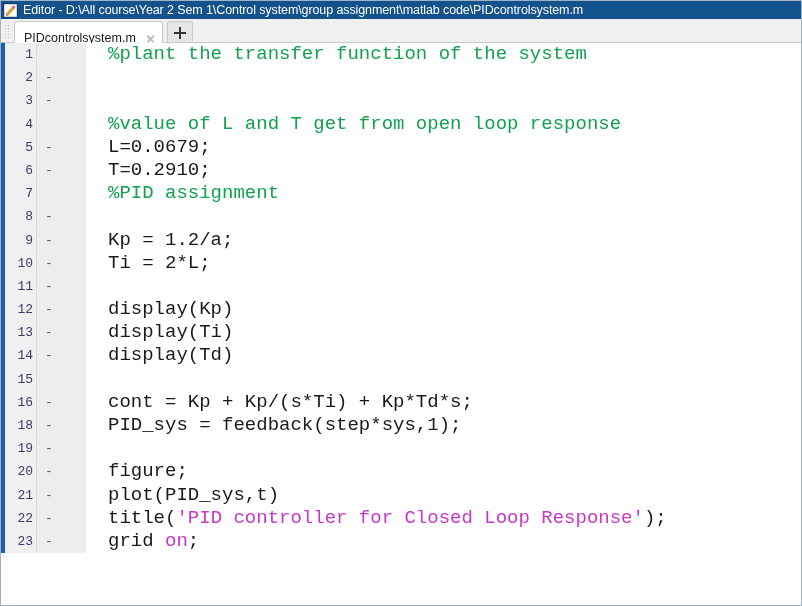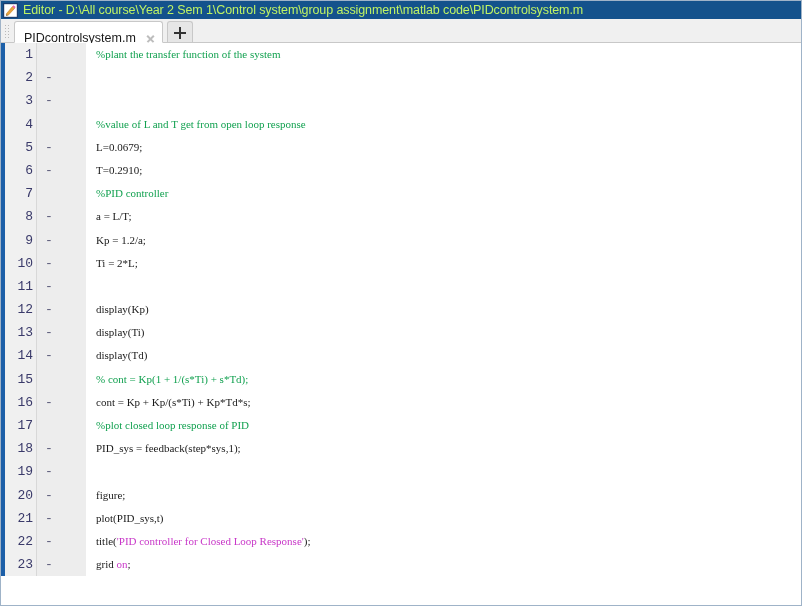--- a/index.html
+++ b/index.html
@@ -36,21 +36,21 @@
     overflow: hidden;
   }
   .title-icon {
     width: 15px;
     height: 15px;
     flex: 0 0 15px;
     margin-right: 5px;
     position: relative;
   }
   .title-text {
-    color: #bef264;
+    color: #ffffff;
     font-size: 12.5px;
     font-family: "Liberation Sans", sans-serif;
     white-space: nowrap;
     letter-spacing: -0.1px;
   }
 
   
   .tabbar {
     height: 24px;
     background: #f0f0f0;
@@ -177,23 +177,23 @@
     font-family: "Liberation Mono", monospace;
     font-size: 13px;
     line-height: 23.2px;
     padding-left: 8px;
     box-sizing: border-box;
   }
   .code-text {
     flex: 1 1 auto;
     height: 23.2px;
     line-height: 23.2px;
-    padding-left: 10px;
-    font-family: Liberation Serif, serif;
-    font-size: 11px;
+    padding-left: 22px;
+    font-family: Liberation Mono, monospace;
+    font-size: 19px;
     color: #1a1a1a;
     white-space: pre;
     box-sizing: border-box;
     overflow: hidden;
   }
   .tok-comment { color: #12a150; }
   .tok-string  { color: #c837c8; }
   .tok-plain   { color: #1a1a1a; }
   .tok-hl {
     background: #e4dcad;
@@ -260,27 +260,26 @@
         <div class="code-line">
           <div class="ln-bluebar"></div>
           <div class="ln-num">6</div>
           <div class="ln-mark">-</div>
           <div class="code-text"><span class="tok-plain">T=0.2910;</span></div>
         </div>
         <div class="code-line">
           <div class="ln-bluebar"></div>
           <div class="ln-num">7</div>
           <div class="ln-mark"></div>
-          <div class="code-text"><span class="tok-comment">%PID controller</span></div>
+          <div class="code-text"><span class="tok-comment">%PID assignment</span></div>
         </div>
         <div class="code-line">
           <div class="ln-bluebar"></div>
           <div class="ln-num">8</div>
           <div class="ln-mark">-</div>
-          <div class="code-text"><span class="tok-plain">a = L/T;</span></div>
         </div>
         <div class="code-line">
           <div class="ln-bluebar"></div>
           <div class="ln-num">9</div>
           <div class="ln-mark">-</div>
           <div class="code-text"><span class="tok-plain">Kp = 1.2/a;</span></div>
         </div>
         <div class="code-line">
           <div class="ln-bluebar"></div>
           <div class="ln-num">10</div>
@@ -307,33 +306,26 @@
         <div class="code-line">
           <div class="ln-bluebar"></div>
           <div class="ln-num">14</div>
           <div class="ln-mark">-</div>
           <div class="code-text"><span class="tok-plain">display(Td)</span></div>
         </div>
         <div class="code-line">
           <div class="ln-bluebar"></div>
           <div class="ln-num">15</div>
           <div class="ln-mark"></div>
-          <div class="code-text"><span class="tok-comment">% cont = Kp(1 + 1/(s*Ti) + s*Td);</span></div>
         </div>
         <div class="code-line">
           <div class="ln-bluebar"></div>
           <div class="ln-num">16</div>
           <div class="ln-mark">-</div>
           <div class="code-text"><span class="tok-plain">cont = Kp + Kp/(s*Ti) + Kp*Td*s;</span></div>
-        </div>
-        <div class="code-line">
-          <div class="ln-bluebar"></div>
-          <div class="ln-num">17</div>
-          <div class="ln-mark"></div>
-          <div class="code-text"><span class="tok-comment">%plot closed loop response of PID</span></div>
         </div>
         <div class="code-line">
           <div class="ln-bluebar"></div>
           <div class="ln-num">18</div>
           <div class="ln-mark">-</div>
           <div class="code-text"><span class="tok-plain">PID_sys = feedback(step*sys,1);</span></div>
         </div>
         <div class="code-line">
           <div class="ln-bluebar"></div>
           <div class="ln-num">19</div>

